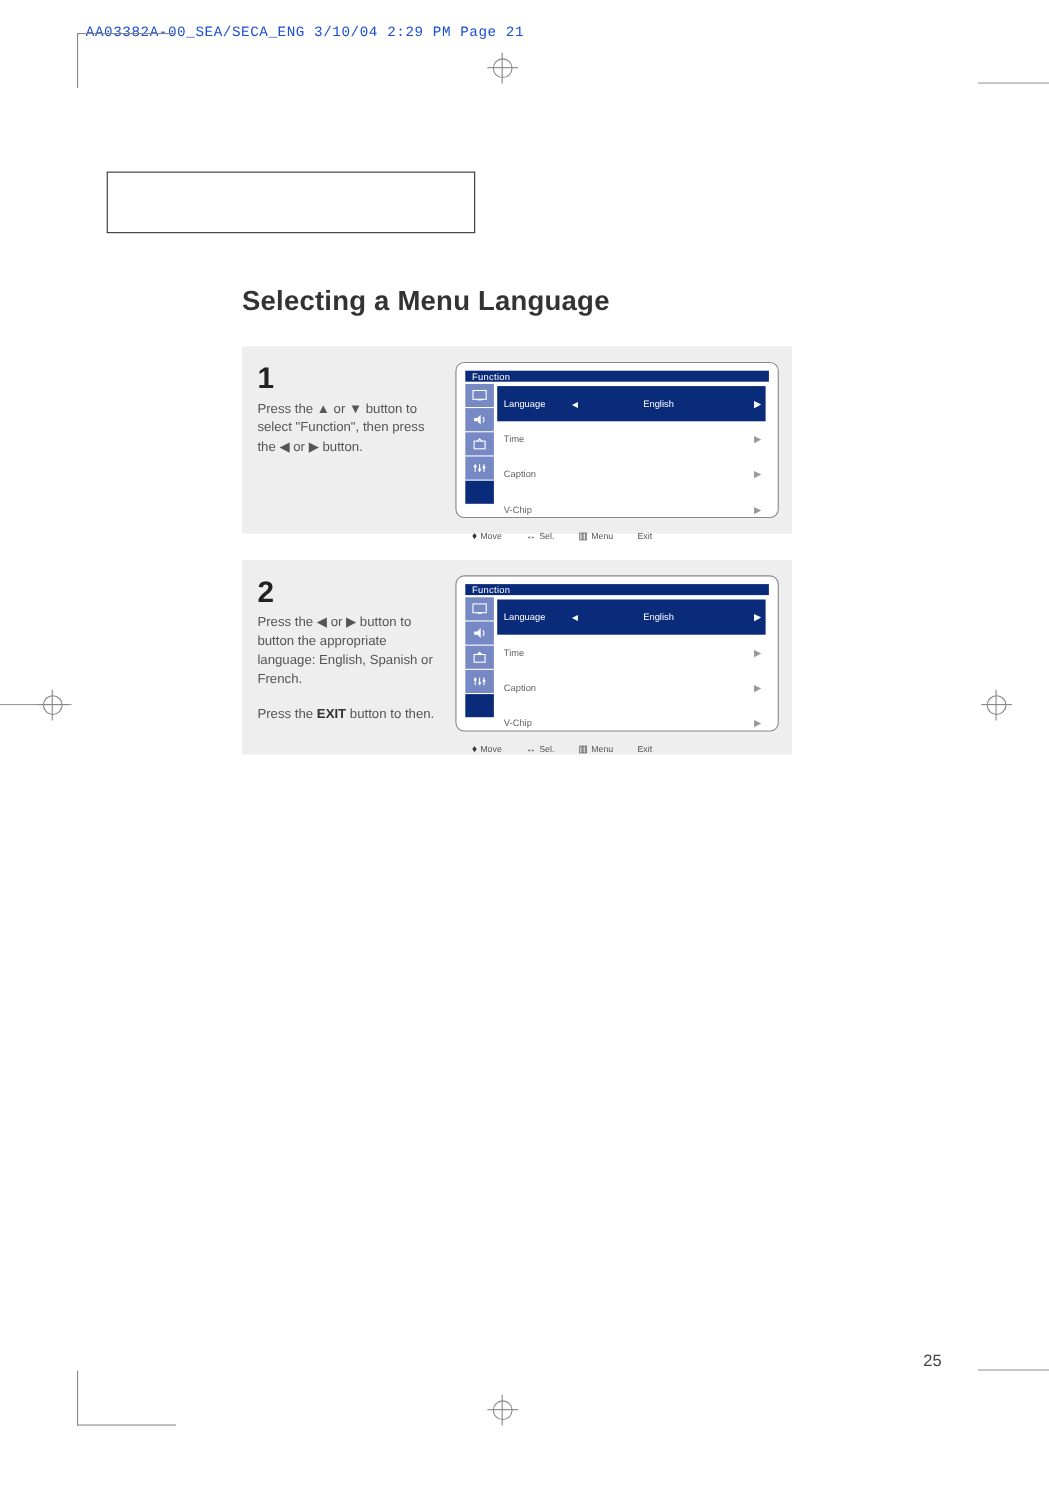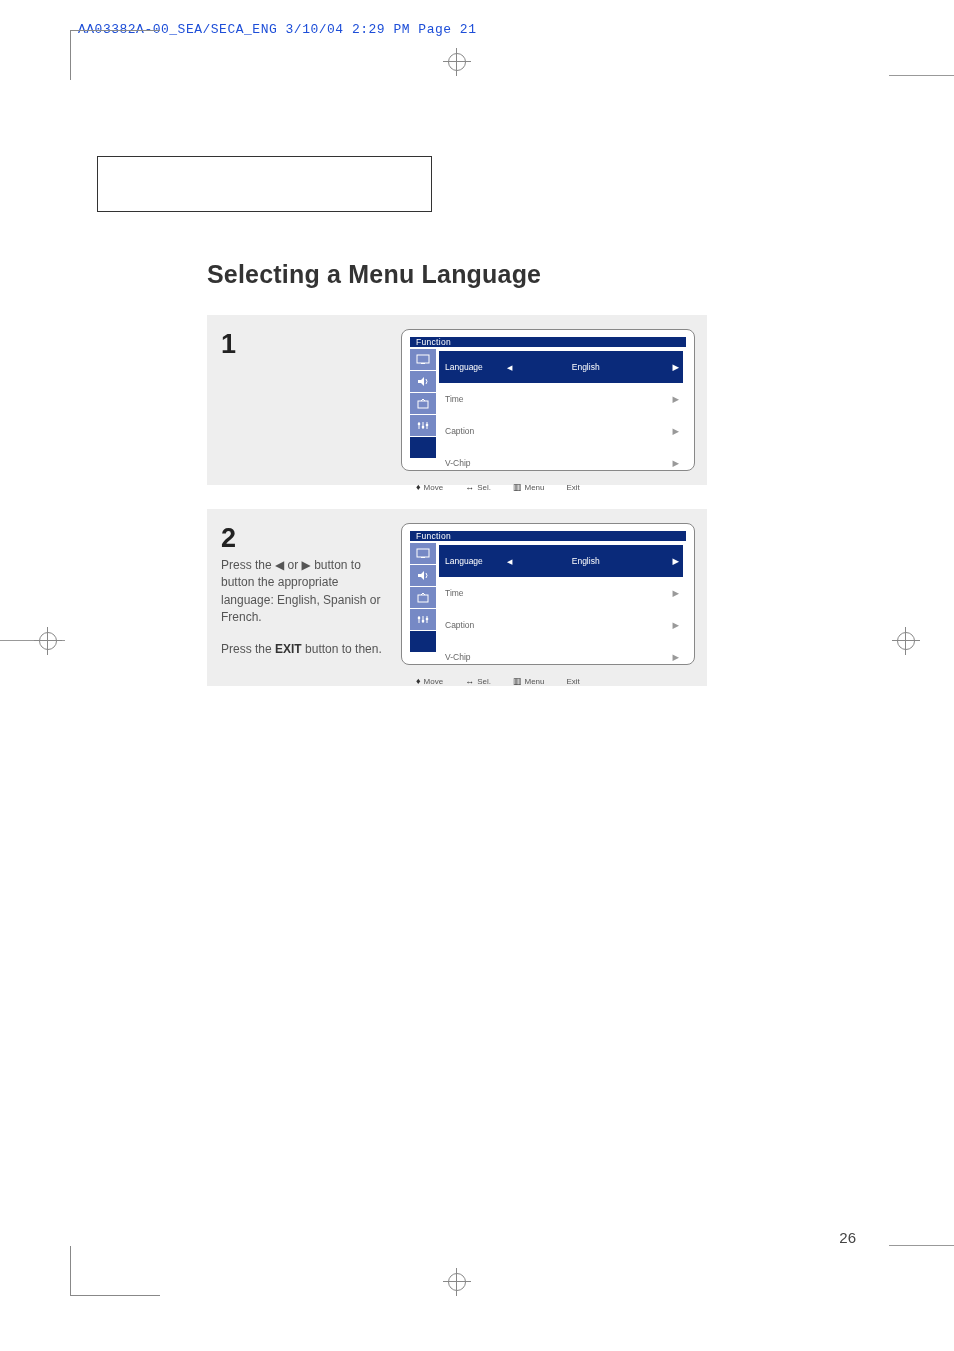--- a/index.html
+++ b/index.html
@@ -117,21 +117,21 @@
       top: 156px;
       left: 97px;
       width: 335px;
       height: 56px;
       border: 1px solid #333;
       background: #fff;
     }
     .main-content {
       position: absolute;
       top: 260px;
-      left: 207px;
+      left: 220px;
       width: 500px;
     }
     .main-title {
       font-size: 25px;
       font-weight: bold;
       color: #333;
       margin-bottom: 26px;
       letter-spacing: 0.2px;
     }
     .step-block {
@@ -296,20 +296,23 @@
   </div>
 
 <div class="empty-box"></div>
 
 <div class="main-content">
   <h1 class="main-title">Selecting a Menu Language</h1>
 
   <div class="step-block">
     <div class="step-text">
       <div class="step-num">1</div>
+      <p class="step-para">
+        <span>Press the ▲ or ▼ button to select "Function", then press the ◀ or ▶ button.</span>
+      </p>
     </div>
     <div class="osd">
       <div class="osd-title-bar">Function</div>
       <div class="osd-body">
         <div class="osd-tabs">
           <div class="tab">
               <svg class="tab-icon" viewBox="0 0 14 11">
                 <rect x="1" y="1" width="12" height="8" fill="none" stroke="#fff" stroke-width="1"></rect>
                 <rect x="5" y="9" width="4" height="1" fill="#fff"></rect>
               </svg>
@@ -469,13 +472,13 @@
           </span>
         <span>
             <span>Exit</span>
           </span>
       </div>
     </div>
   </div>
 
 </div>
 
-<div class="page-num">26</div>
+<div class="page-num">25</div>
 
 </body></html>

